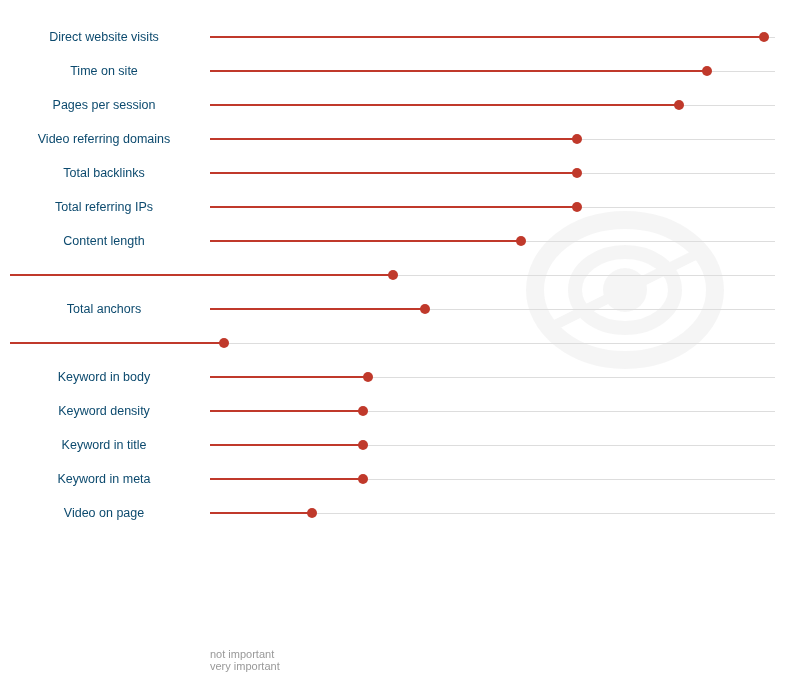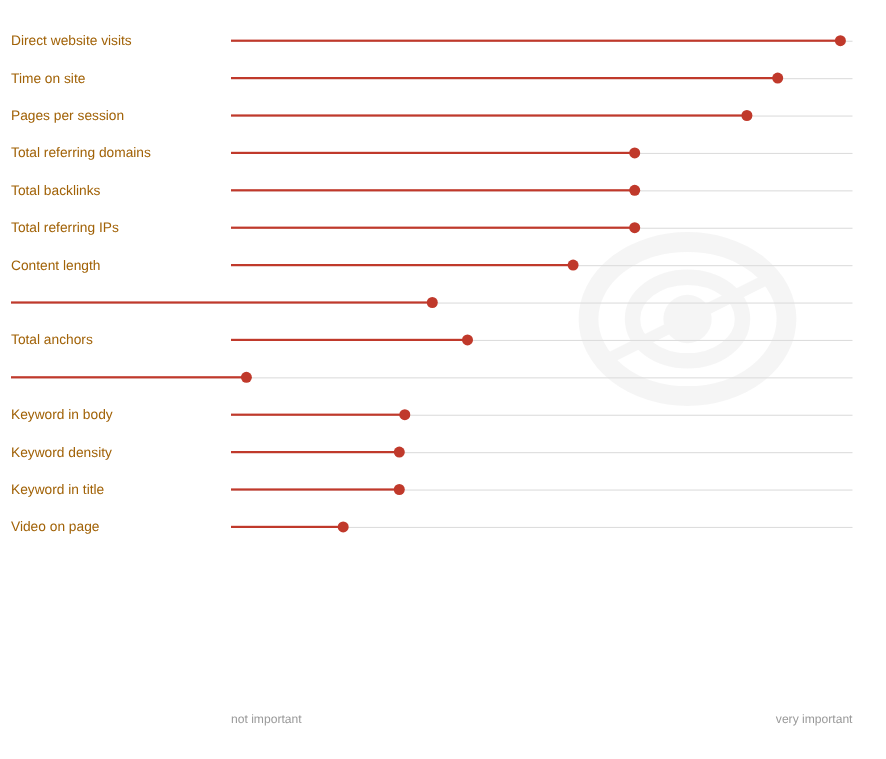--- a/index.html
+++ b/index.html
@@ -32,23 +32,23 @@
       height: 100%;
     }
     .row {
       display: flex;
       align-items: center;
       height: 34px;
       position: relative;
     }
     .row-label {
       width: 200px;
-      text-align: left;
+      text-align: center;
       font-size: 12.5px;
-      color: #a16207;
+      color: #0c4a6e;
       padding-right: 12px;
       flex-shrink: 0;
     }
     .row-track {
       flex: 1;
       position: relative;
       height: 100%;
       display: flex;
       align-items: center;
     }
@@ -71,23 +71,24 @@
       position: absolute;
       width: 10px;
       height: 10px;
       border-radius: 50%;
       background: #c0392b;
       top: 50%;
       transform: translate(-50%, -50%);
     }
     .axis-labels {
       display: flex;
-      justify-content: space-between;
+      justify-content: flex-end;
       padding-left: 200px;
       margin-top: 8px;
+      flex-direction: column;
     }
     .axis-label {
       font-size: 11px;
       color: #999;
     }
   </style>
 </head>
 <body>
 
 <div class="chart-container">
@@ -118,21 +119,21 @@
       </div>
       <div class="row">
         <div class="row-label">Pages per session</div>
         <div class="row-track">
           <div class="track-line"></div>
           <div class="bar-line" style="width: 83%;"></div>
           <div class="dot" style="left: 83%;"></div>
         </div>
       </div>
       <div class="row">
-        <div class="row-label">Total referring domains</div>
+        <div class="row-label">Video referring domains</div>
         <div class="row-track">
           <div class="track-line"></div>
           <div class="bar-line" style="width: 65%;"></div>
           <div class="dot" style="left: 65%;"></div>
         </div>
       </div>
       <div class="row">
         <div class="row-label">Total backlinks</div>
         <div class="row-track">
           <div class="track-line"></div>
@@ -189,20 +190,28 @@
       <div class="row">
         <div class="row-label">Keyword density</div>
         <div class="row-track">
           <div class="track-line"></div>
           <div class="bar-line" style="width: 27%;"></div>
           <div class="dot" style="left: 27%;"></div>
         </div>
       </div>
       <div class="row">
         <div class="row-label">Keyword in title</div>
+        <div class="row-track">
+          <div class="track-line"></div>
+          <div class="bar-line" style="width: 27%;"></div>
+          <div class="dot" style="left: 27%;"></div>
+        </div>
+      </div>
+      <div class="row">
+        <div class="row-label">Keyword in meta</div>
         <div class="row-track">
           <div class="track-line"></div>
           <div class="bar-line" style="width: 27%;"></div>
           <div class="dot" style="left: 27%;"></div>
         </div>
       </div>
       <div class="row">
         <div class="row-label">Video on page</div>
         <div class="row-track">
           <div class="track-line"></div>

